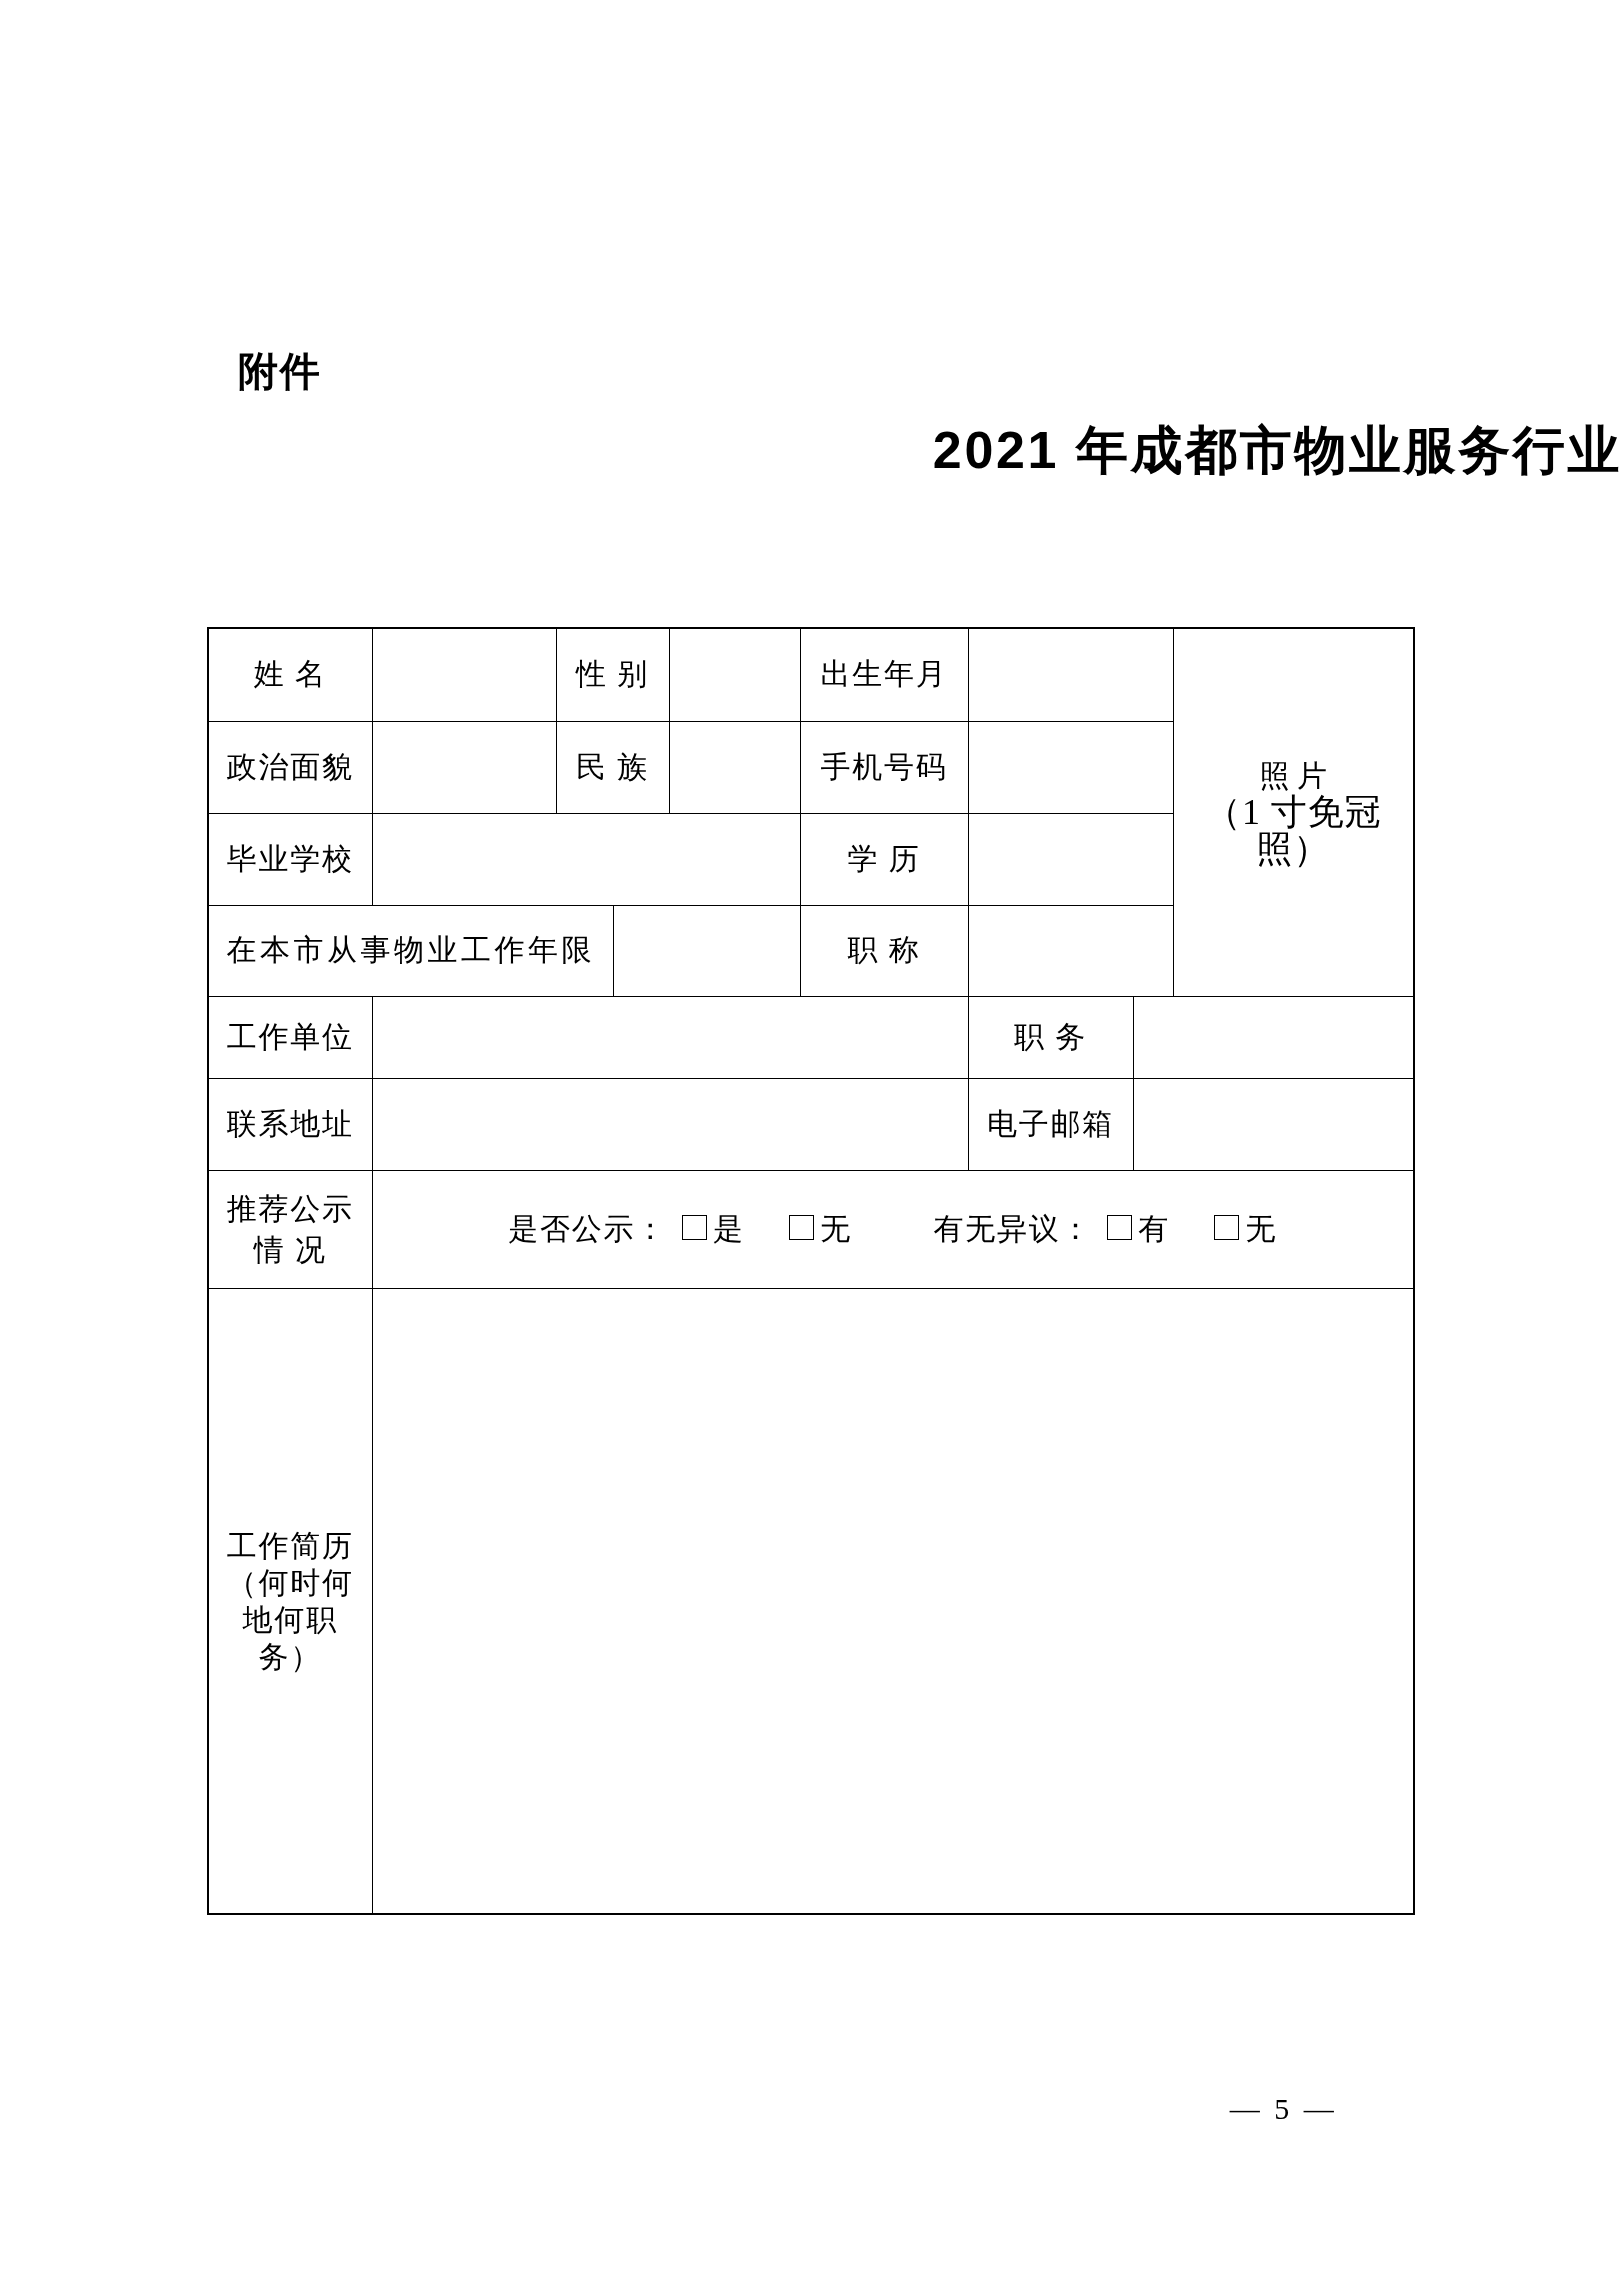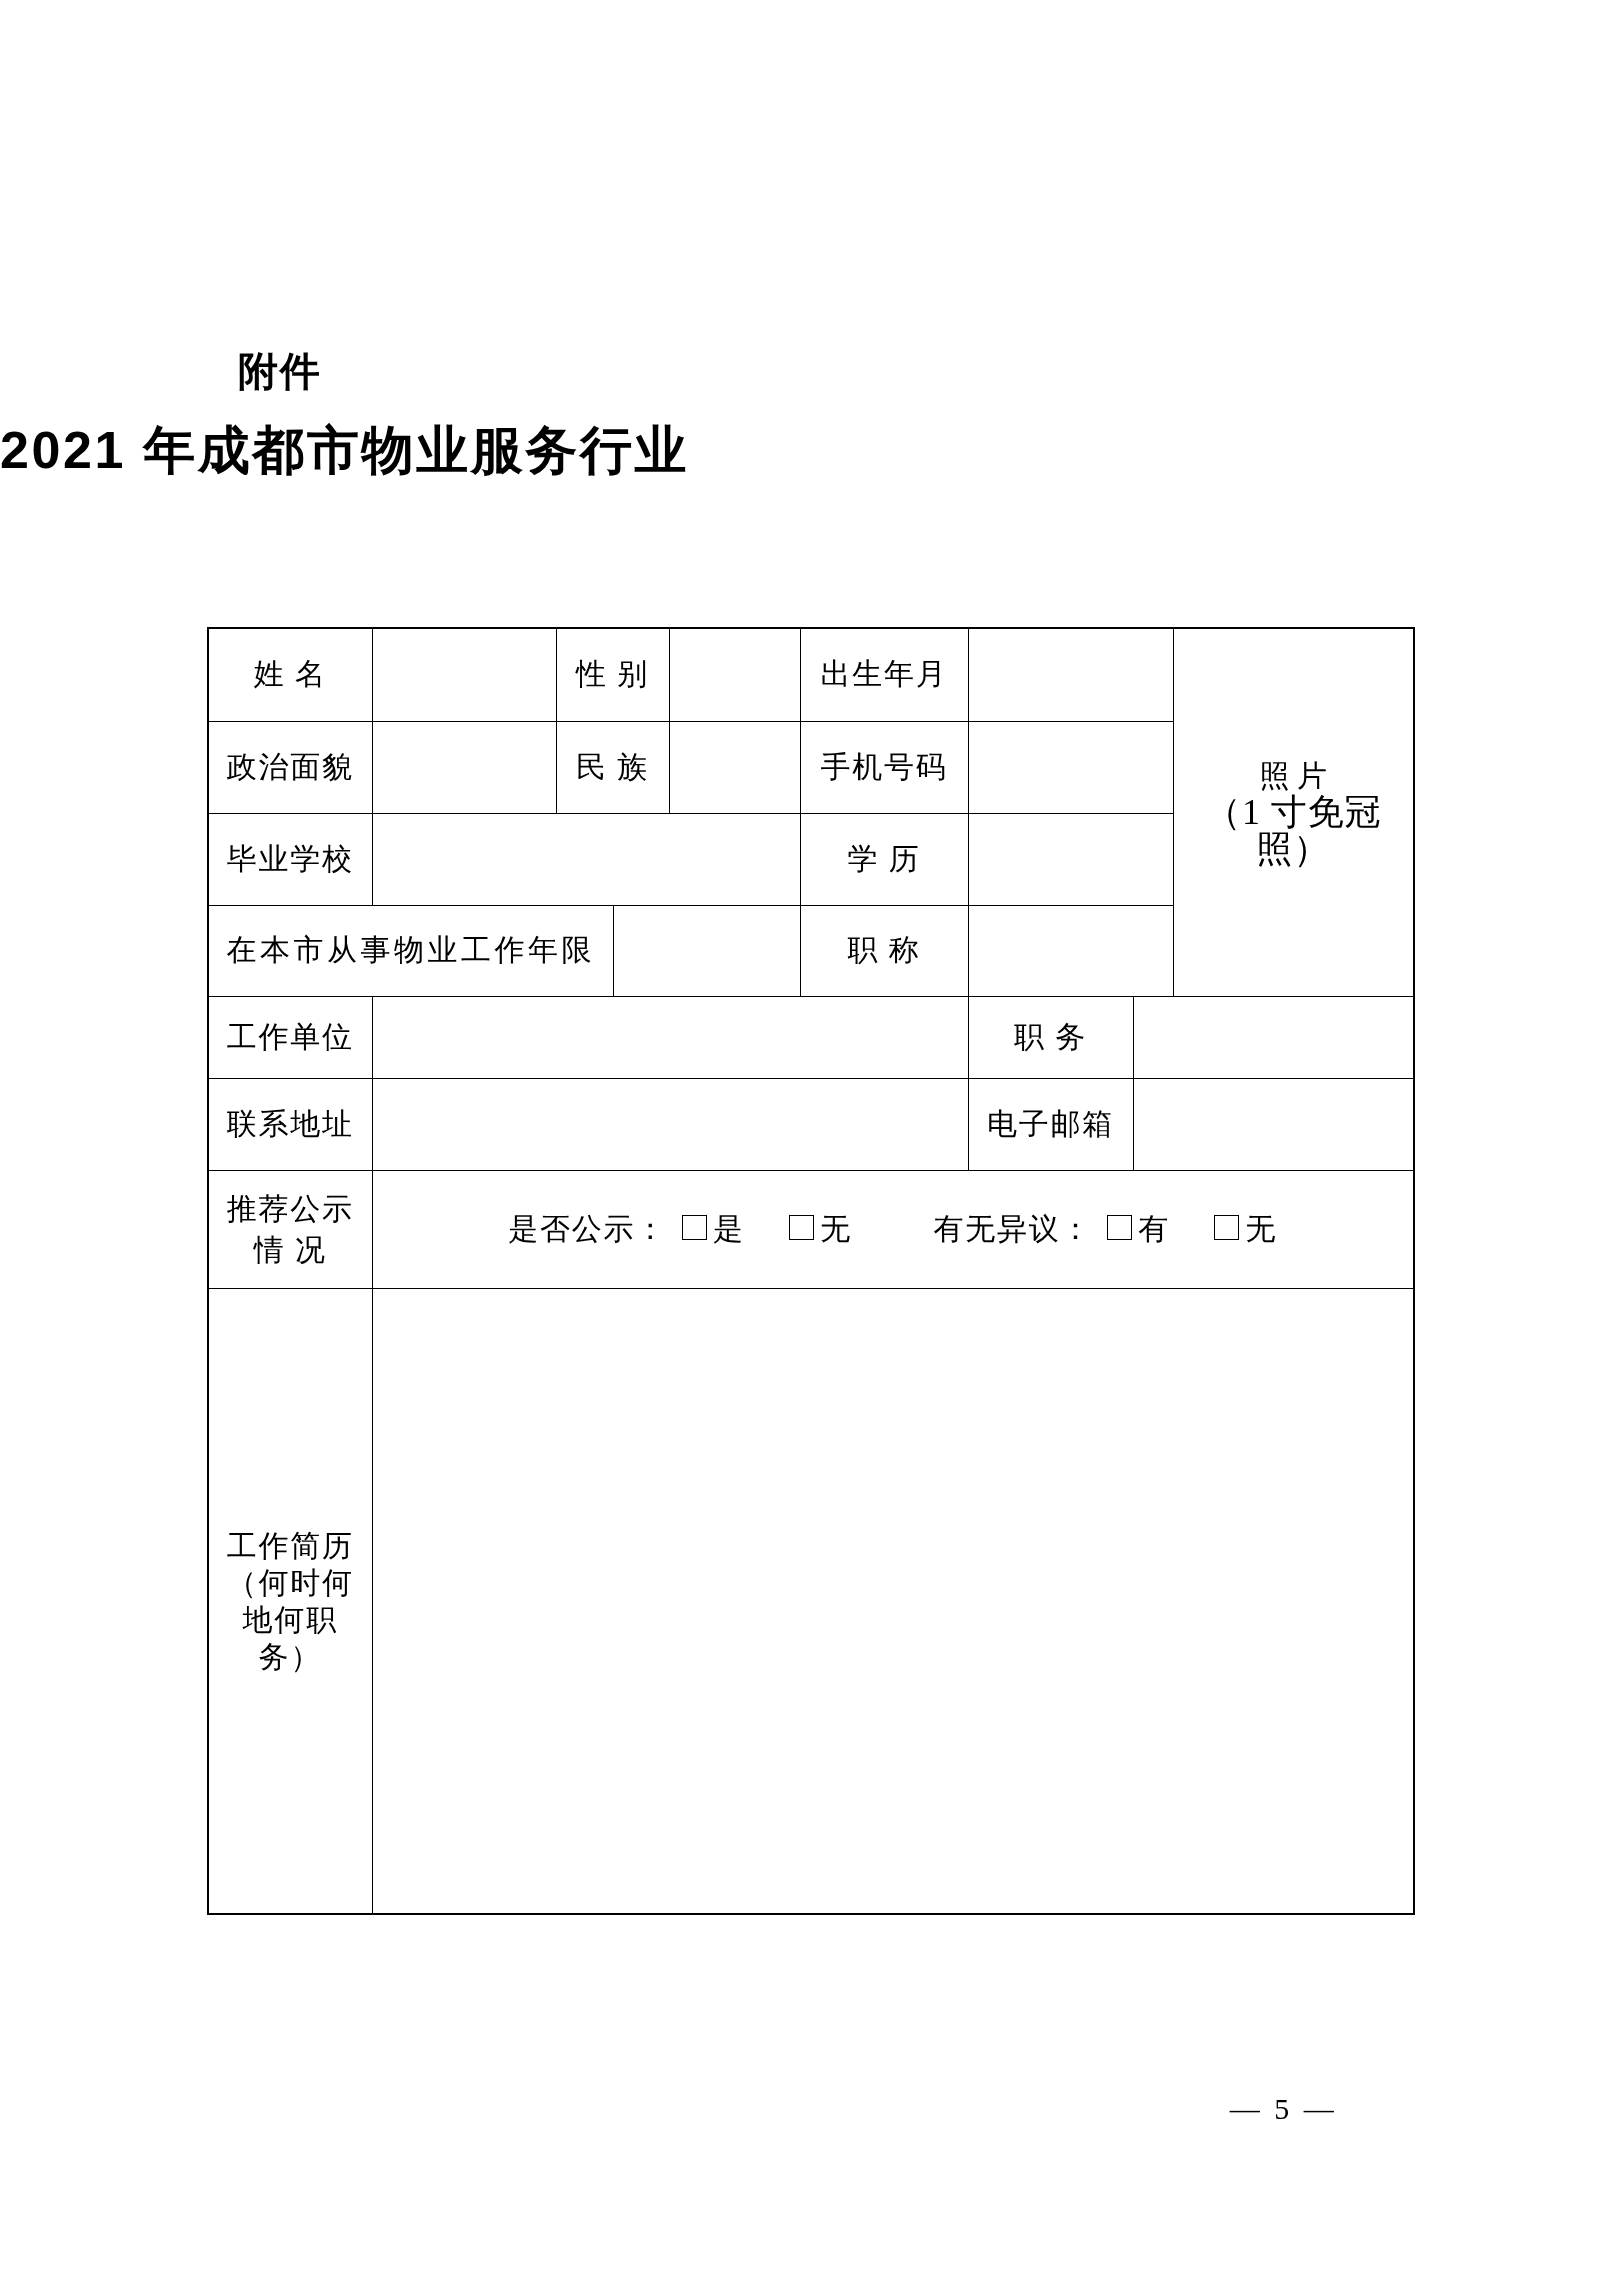--- a/index.html
+++ b/index.html
@@ -9,21 +9,21 @@
     font-family:"Liberation Serif","DejaVu Serif",serif;
     position:relative;
   }
   .attachment {
     position:absolute; left:238px; top:344px;
     font-family:"Liberation Sans","DejaVu Sans",sans-serif;
     font-weight:bold; font-size:40px; letter-spacing:1.8px;
   }
   .title {
     position:absolute; left:0; top:411px; width:1622px;
-    text-align:left;
+    text-align:right;
     font-family:"Liberation Sans","DejaVu Sans",sans-serif;
     font-weight:bold; font-size:52px; line-height:78px; letter-spacing:2.6px;
   }
   table.form {
     position:absolute; left:207px; top:627px;
     border-collapse:collapse; table-layout:fixed;
     border:2.6px solid #000;
     padding-left:28px;
   }
   table.form td {

